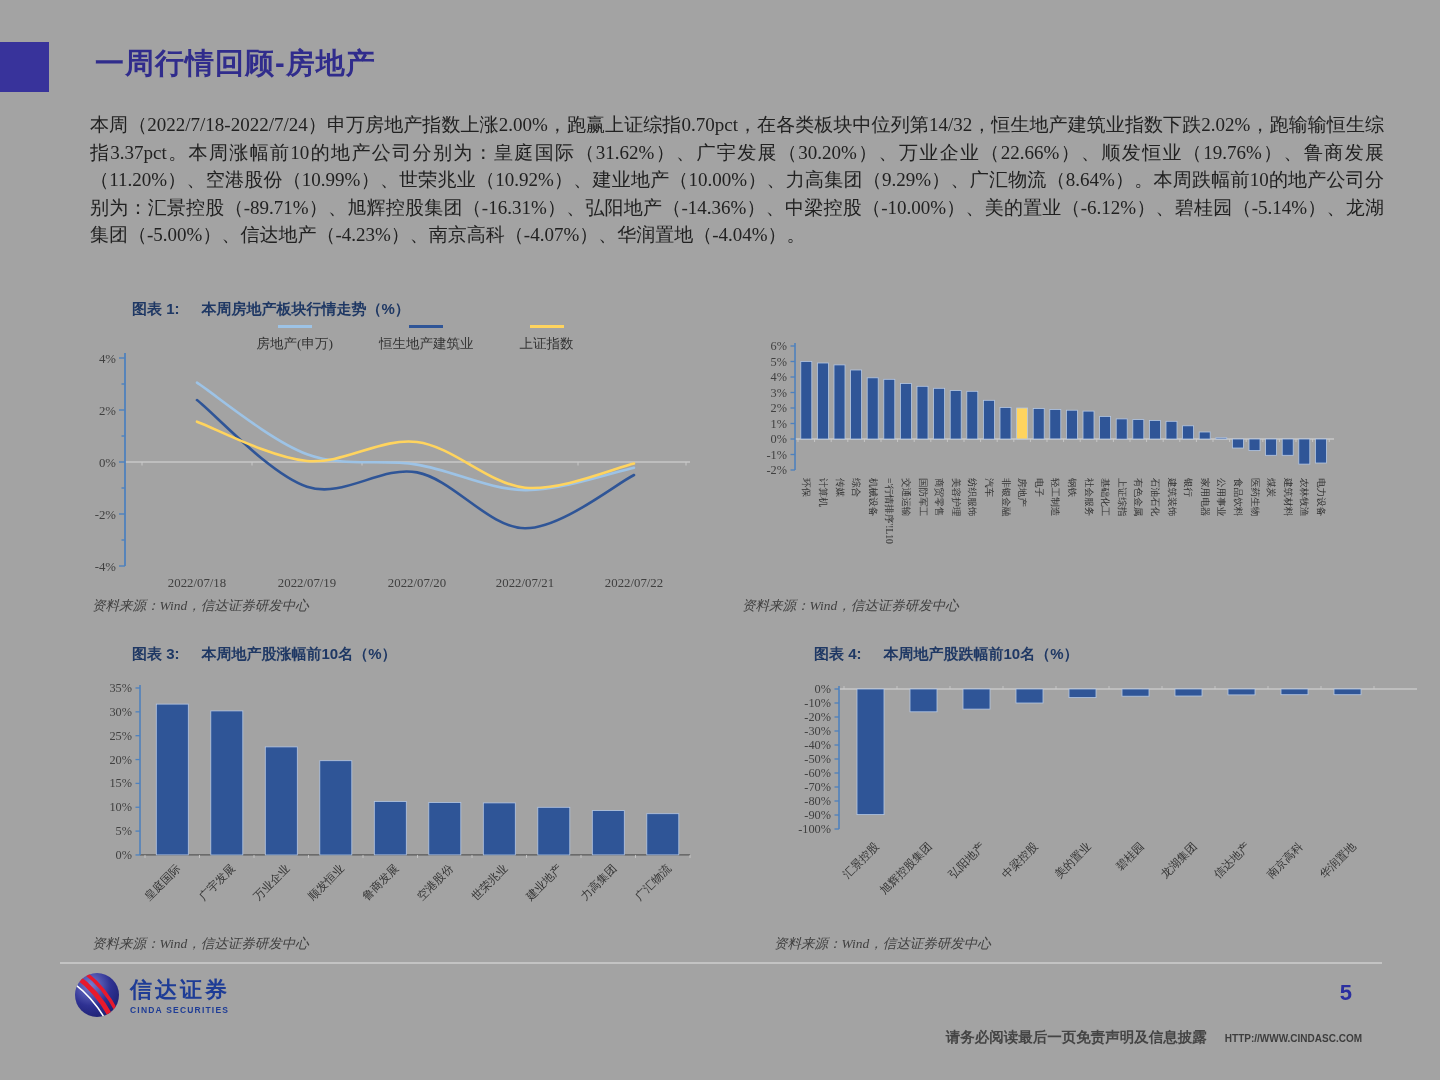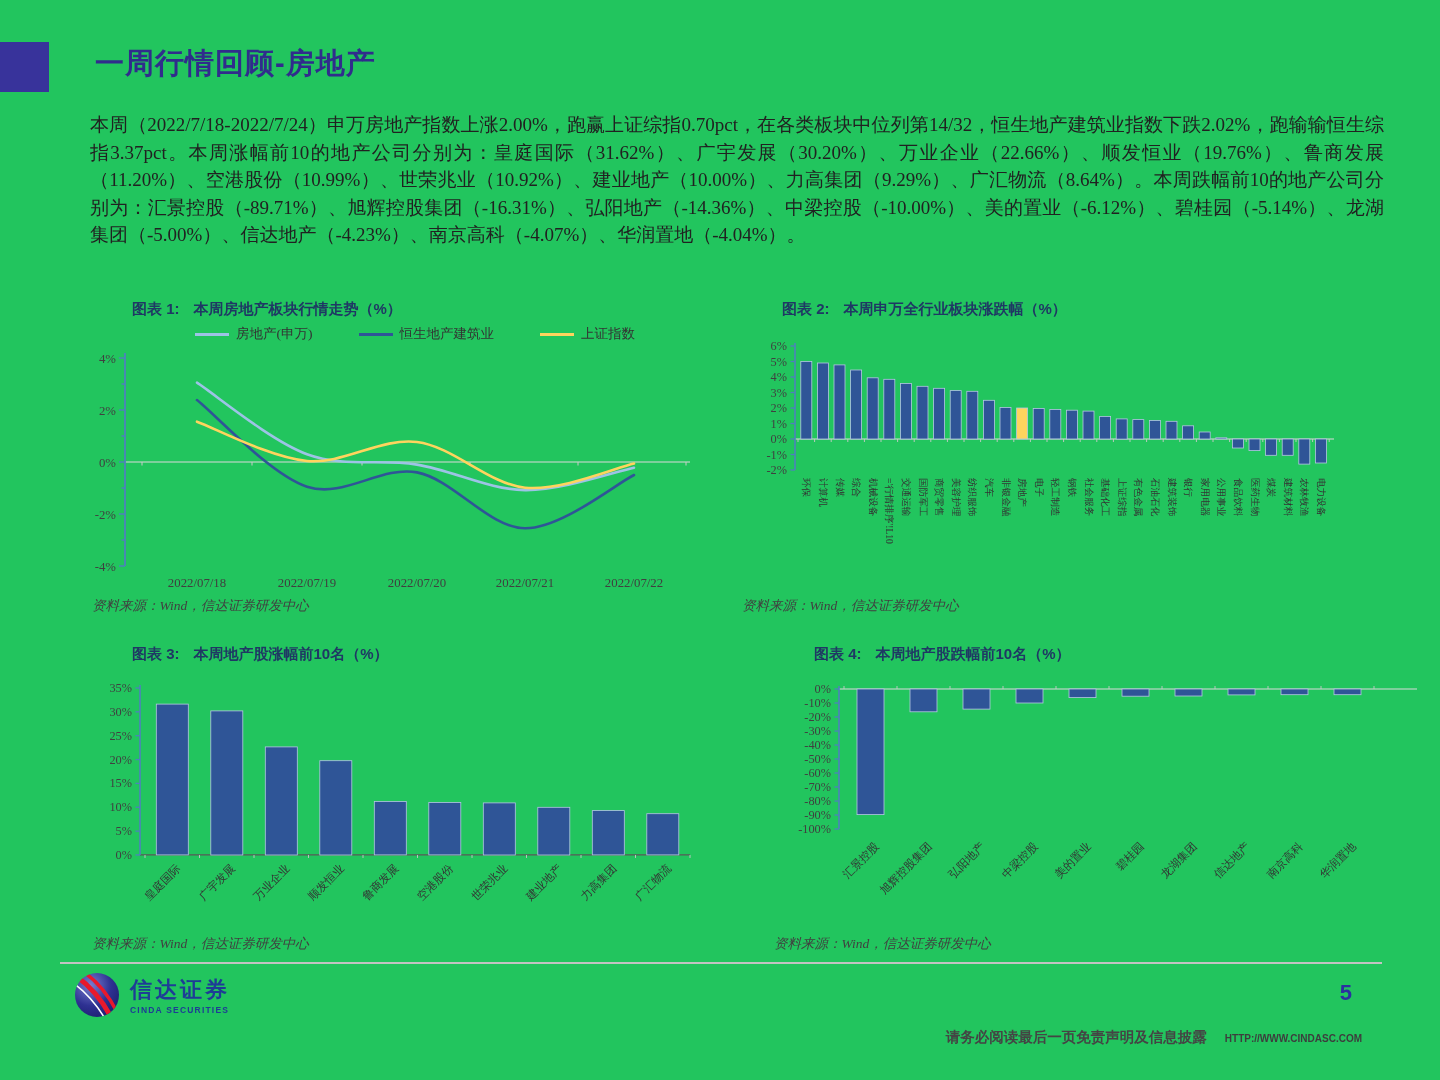--- a/index.html
+++ b/index.html
@@ -1,32 +1,32 @@
 <!DOCTYPE html>
 <html><head>
 <meta charset="utf-8">
 <style>
   html,body{margin:0;padding:0;background:#fff;}
-  .page{position:relative;width:1440px;height:1080px;background:#22c55e;overflow:hidden;
+  .page{position:relative;width:1440px;height:1080px;background:#a3a3a3;overflow:hidden;
         font-family:"Liberation Serif","DejaVu Serif",serif;}
   .hdr-square{position:absolute;left:0;top:42px;width:49px;height:50px;background:#38339B;}
   .page-title{position:absolute;left:95px;top:44px;margin:0;font:bold 29px "Liberation Sans","DejaVu Sans",sans-serif;
         color:#302C8C;letter-spacing:1px;}
   .intro{position:absolute;left:90px;top:111px;width:1294px;margin:0;font-size:19px;line-height:27.6px;
         color:#212121;text-align:justify;}
   .intro b{font-weight:normal;}
   .chart-block{position:absolute;width:650px;height:320px;}
   #blk1{left:90px;top:300px;}
   #blk2{left:740px;top:300px;}
   #blk3{left:90px;top:645px;height:312px;}
   #blk4{left:740px;top:645px;height:312px;margin-left:32px;}
-  .fig-title{display:flex;gap:14px;font-weight:bold;font-size:15px;color:#1F3864;
+  .fig-title{display:flex;gap:22px;font-weight:bold;font-size:15px;color:#1F3864;
         font-family:"Liberation Sans","DejaVu Sans",sans-serif;padding-left:42px;}
   .legend{position:absolute;left:30px;top:25px;width:590px;display:flex;justify-content:center;gap:46px;}
-  .legend .li{display:flex;align-items:center;gap:7px;}
+  .legend .li{display:flex;align-items:center;gap:7px;flex-direction:column;}
   .legend .li i{display:block;width:34px;height:3px;}
   .legend .li em{font-style:normal;font-size:13.5px;color:#333;}
   .chart-block svg{position:absolute;left:0;overflow:visible;}
   #svg0{top:44px;}
   #svg1{top:38px;}
   #svg2,#svg3{top:33px;}
   .source{position:absolute;left:2px;font-style:italic;font-size:13.5px;color:#404040;}
   #blk1 .source,#blk2 .source{top:297px;}
   #blk3 .source,#blk4 .source{top:290px;}
   .ax-serif{font:12.8px "Liberation Serif","DejaVu Serif",serif;fill:#404040;}
@@ -101,24 +101,20 @@
         <text x="435" y="243" text-anchor="middle" class="ax-serif">2022/07/21</text>
         <text x="544" y="243" text-anchor="middle" class="ax-serif">2022/07/22</text>
         <path d="M107,38.7C125.3,50.6 180.3,96.6 217,110.2C253.7,123.8 290.7,114.6 327,120.6C363.3,126.6 398.8,145.6 435,146.1C471.2,146.6 525.8,127.4 544,123.7" fill="none" stroke="#9DC3E6" stroke-width="2.6" stroke-linecap="round"></path>
         <path d="M107,56.1C125.3,70.5 180.3,130.6 217,142.7C253.7,154.8 290.7,121.5 327,128.4C363.3,135.3 398.8,183.9 435,184.3C471.2,184.7 525.8,139.9 544,131" fill="none" stroke="#2F5597" stroke-width="2.6" stroke-linecap="round"></path>
         <path d="M107,77.7C125.3,84.3 180.3,113.6 217,117C253.7,120.4 290.7,93.5 327,98C363.3,102.5 398.8,140.1 435,143.7C471.2,147.3 525.8,123.6 544,119.6" fill="none" stroke="#FFD45E" stroke-width="2.6" stroke-linecap="round"></path>
       </svg>
     <div class="source">资料来源：Wind，信达证券研发中心</div>
   </section>
 
   <section class="chart-block" id="blk2">
-    <div class="fig-title">
-      <span>图表 2:</span>
-      <span>本周申万全行业板块涨跌幅（%）</span>
-    </div>
     <svg id="svg1" width="650" height="265">
         <line x1="55" y1="101" x2="594" y2="101" stroke="#D9D9D9" stroke-width="1.2"></line>
         <line x1="58" y1="101" x2="58" y2="104" stroke="#C9C9C9" stroke-width="0.9"></line>
         <line x1="74.6" y1="101" x2="74.6" y2="104" stroke="#C9C9C9" stroke-width="0.9"></line>
         <line x1="91.2" y1="101" x2="91.2" y2="104" stroke="#C9C9C9" stroke-width="0.9"></line>
         <line x1="107.80000000000001" y1="101" x2="107.80000000000001" y2="104" stroke="#C9C9C9" stroke-width="0.9"></line>
         <line x1="124.4" y1="101" x2="124.4" y2="104" stroke="#C9C9C9" stroke-width="0.9"></line>
         <line x1="141" y1="101" x2="141" y2="104" stroke="#C9C9C9" stroke-width="0.9"></line>
         <line x1="157.60000000000002" y1="101" x2="157.60000000000002" y2="104" stroke="#C9C9C9" stroke-width="0.9"></line>
         <line x1="174.20000000000002" y1="101" x2="174.20000000000002" y2="104" stroke="#C9C9C9" stroke-width="0.9"></line>

